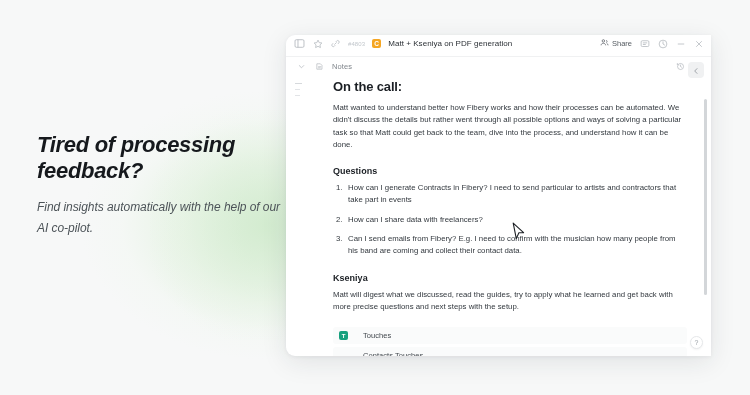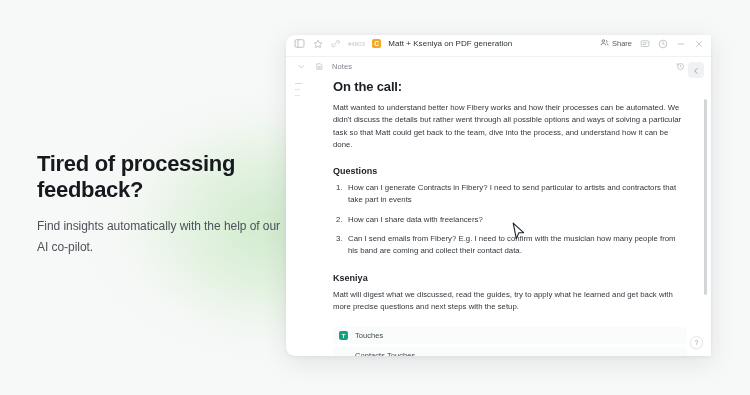--- a/index.html
+++ b/index.html
@@ -31,22 +31,23 @@
     background: radial-gradient(circle at 50% 50%,
                 rgba(206,233,203,0.55) 0%,
                 rgba(226,242,223,0.25) 50%,
                 rgba(247,248,248,0) 75%);
     pointer-events: none;
   }
 
   
   .promo {
     position: absolute;
-    left: 37px; top: 151px;
+    left: 37px; top: 132px;
     width: 245px;
+    font-style: italic;
   }
   .promo-title {
     font-size: 22px;
     line-height: 26px;
     font-weight: 700;
     color: #16191d;
     letter-spacing: -0.3px;
   }
   .promo-sub {
     margin-top: 13px;
@@ -194,21 +195,21 @@
     line-height: 12.3px;
     color: #32383e;
   }
 
   
   .rows { margin-top: 14px; }
   .row {
     height: 17px;
     display: flex;
     align-items: center;
-    gap: 7px;
+    gap: 15px;
     padding: 0 6px;
     border-radius: 3px;
     background: #fafbfb;
     margin-bottom: 3px;
   }
   .row.plain { background: transparent; }
   .row-label {
     font-size: 7.5px;
     color: #42484e;
     letter-spacing: 0.05px;

